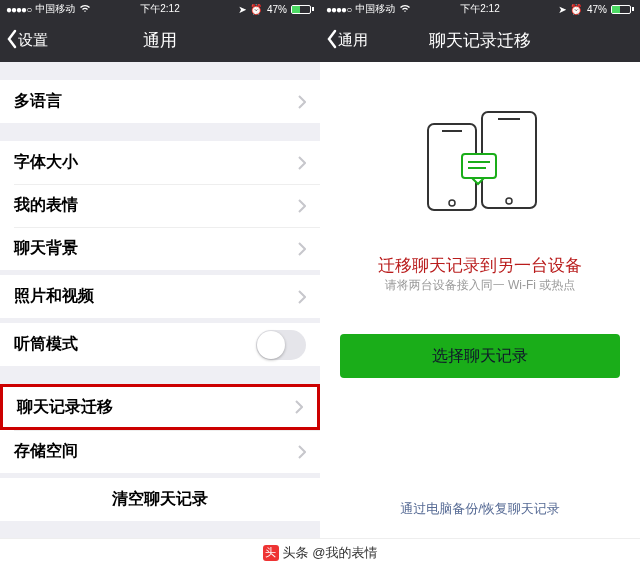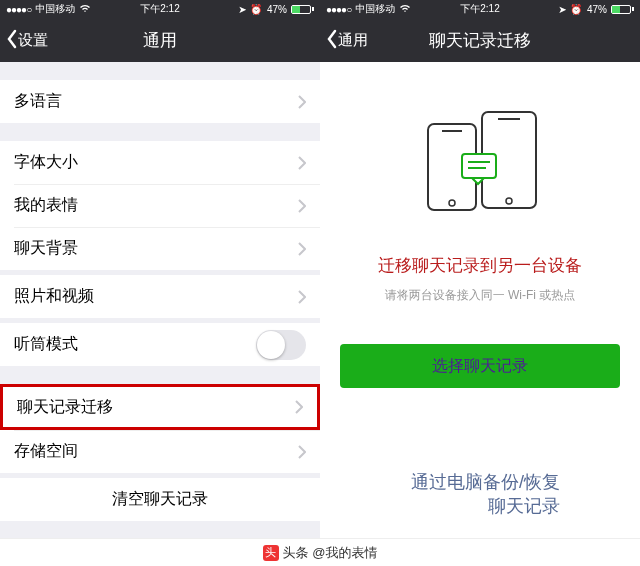--- a/index.html
+++ b/index.html
@@ -12,37 +12,37 @@
   .dots { letter-spacing: -1px; }
   .battery { display: inline-flex; align-items: center; }
   .batt-body { width: 20px; height: 9px; border: 1px solid #fff; border-radius: 2px; position: relative; }
   .batt-fill { position: absolute; left: 0; top: 0; bottom: 0; width: 47%; background: #4cd964; }
   .batt-cap { width: 2px; height: 4px; background: #fff; margin-left: 1px; }
   .navbar { height: 44px; background: #2e2e33; color: #fff; display: flex; align-items: center; position: relative; }
   .nav-back { display: flex; align-items: center; padding-left: 6px; font-size: 15px; }
   .nav-back svg { width: 12px; height: 20px; }
   .nav-title { position: absolute; left: 50%; transform: translateX(-50%); font-size: 17px; font-weight: 500; }
   .list { background: #efeff4; }
-  .group { margin-top: 18px; background: #86efac; }
+  .group { margin-top: 18px; background: #86efac; font-weight: bold; }
   .group.tight { margin-top: 5px; }
   .row { height: 43px; display: flex; align-items: center; padding: 0 14px; background: #fff; position: relative; font-size: 16px; color: #000; }
   .row + .row::before { content: ""; position: absolute; top: 0; left: 14px; right: 0; height: 1px; background: #ddd; transform: scaleY(0.5); }
   .row .label { flex: 1; }
   .chev { color: #c7c7cc; }
   .chev svg { width: 8px; height: 14px; display: block; }
   .toggle { width: 50px; height: 30px; background: #e5e5ea; border-radius: 15px; position: relative; }
   .toggle .knob { position: absolute; left: 1px; top: 1px; width: 28px; height: 28px; background: #fff; border-radius: 50%; box-shadow: 0 1px 3px rgba(0,0,0,0.3); }
   .highlighted { border: 3px solid #c00; height: 46px; }
   .center-row { justify-content: center; color: #000; }
   .screen2-body { flex: 1; background: #fff; display: flex; flex-direction: column; align-items: center; }
   .illus { margin-top: 42px; width: 140px; height: 120px; }
   .s2-title { font-size: 17px; color: #b91c1c; margin-top: 30px; }
-  .s2-sub { font-size: 12px; color: #999; margin-top: 10px; }
-  .green-btn { margin-top: 40px; width: 280px; height: 44px; background: #1aad19; color: #4c1d95; border-radius: 4px; display: flex; align-items: center; justify-content: center; font-size: 16px; }
-  .s2-link { position: absolute; bottom: 48px; left: 50%; transform: translateX(-50%); font-size: 18px; color: #576b95; text-align: right; }
+  .s2-sub { font-size: 12px; color: #999; }
+  .green-btn { margin-top: 40px; width: 280px; height: 44px; background: #1aad19; color: #0f172a; border-radius: 4px; display: flex; align-items: center; justify-content: center; font-size: 16px; }
+  .s2-link { position: absolute; bottom: 48px; left: 50%; transform: translateX(-50%); font-size: 13px; color: #576b95; }
   .footer { position: absolute; bottom: 0; left: 0; right: 0; height: 28px; background: #fff; display: flex; align-items: center; justify-content: center; font-size: 13px; color: #333; gap: 4px; border-top: 1px solid #eee; }
   .footer .ticon { width: 16px; height: 16px; background: #e33; border-radius: 3px; color: #fff; display: flex; align-items: center; justify-content: center; font-size: 11px; }
 </style>
 </head>
 <body>
 
 <div class="container">
 
   <div class="screen">
     <div class="statusbar">

